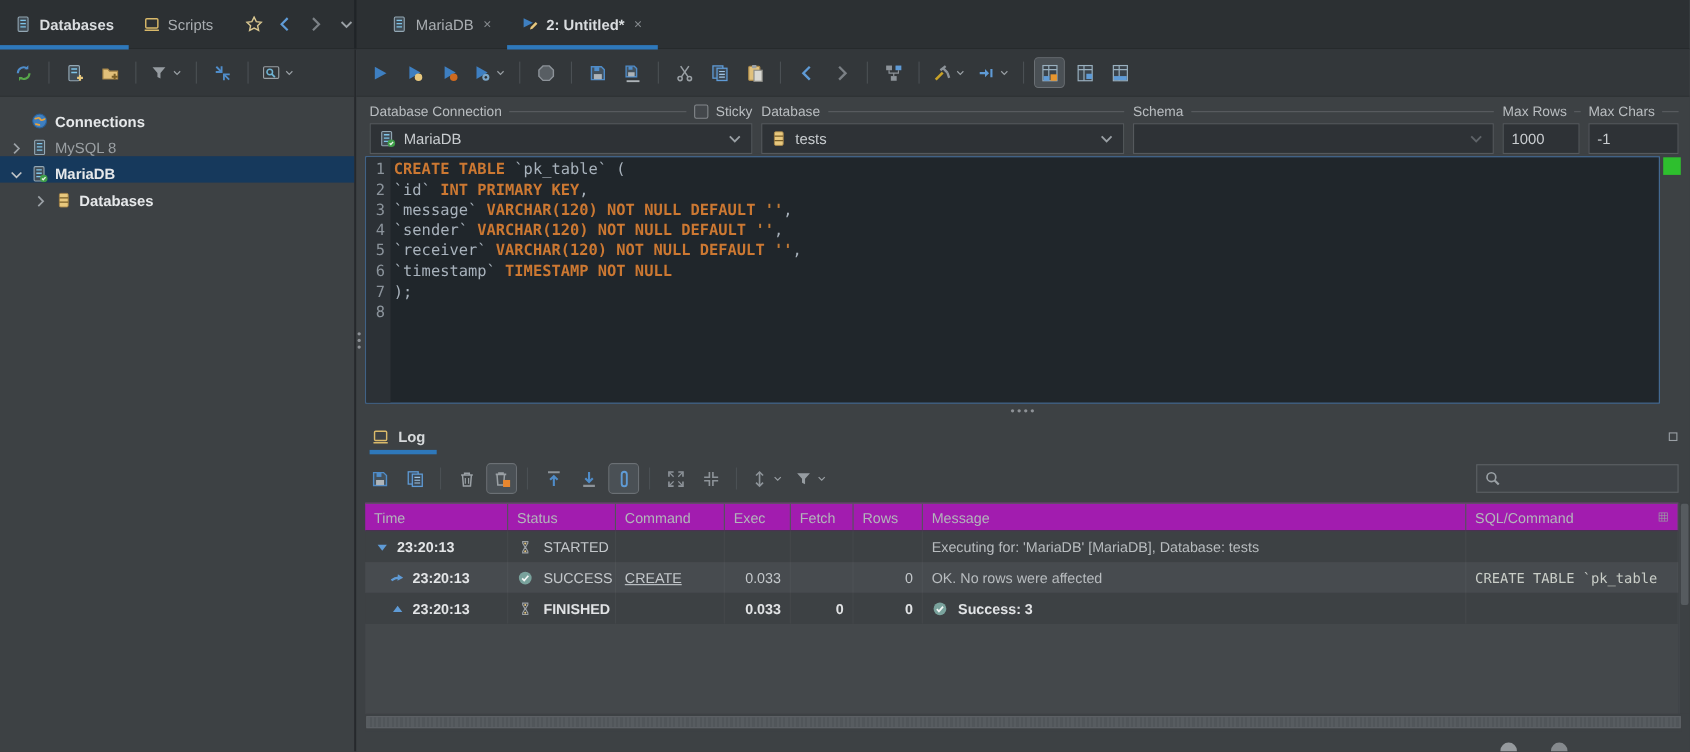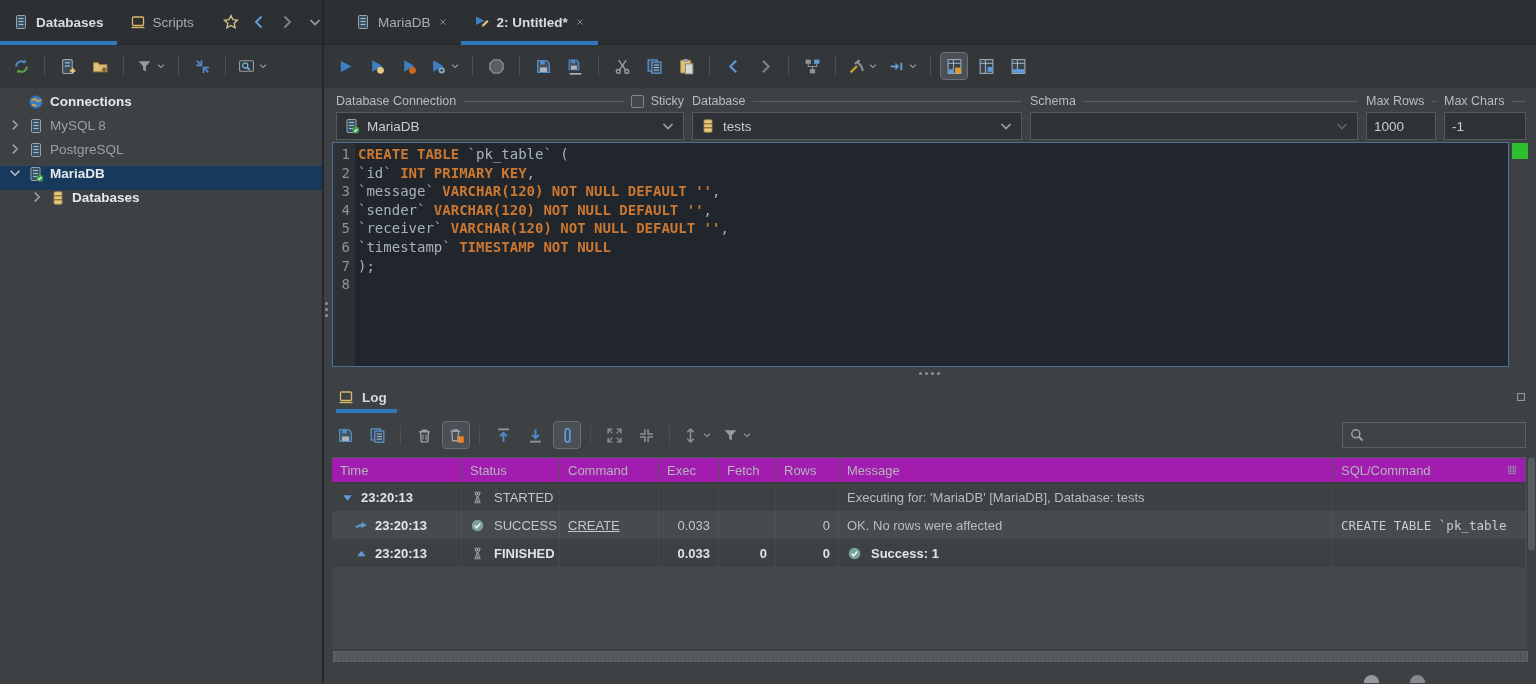--- a/index.html
+++ b/index.html
@@ -28,21 +28,21 @@
   .left-panel { width:324px; flex:none; background:#3d4144; border-right:2px solid #26292c; display:flex; flex-direction:column; }
   .right-panel { flex:1; display:flex; flex-direction:column; background:#3d4144; min-width:0; }
 
   .panel-toolbar { height:43px; flex:none; background:#33373a; display:flex; align-items:center; padding:0 8px; gap:6px; border-bottom:1px solid #2e3235; }
   .tbtn { height:26px; min-width:26px; display:flex; align-items:center; justify-content:center; gap:3px; border-radius:3px; padding:0 2px; }
   .tbtn.active { background:#4a5055; outline:1px solid #6b7075; }
   .sep { width:1px; height:20px; background:#4b5054; margin:0 4px; flex:none; }
 
   
   .tree { padding-top:6px; }
-  .trow { height:24px; display:flex; align-items:flex-start; gap:6px; padding-left:8px; font-size:13.5px; }
+  .trow { height:24px; display:flex; align-items:flex-end; gap:6px; padding-left:8px; font-size:13.5px; }
   .trow .lbl { color:#c3c7ca; }
   .trow.dim .lbl { color:#9ba0a4; }
   .trow.bold .lbl { font-weight:bold; color:#e6e8ea; }
   .trow.selected { background:#16395c; }
   .chevbox { width:14px; height:14px; flex:none; display:inline-flex; }
   .chevbox svg { width:100%; height:100%; }
   .ind1 { padding-left:30px; }
 
   
   .conn-bar { height:54px; flex:none; padding:5px 10px 0 12px; }
@@ -297,36 +297,20 @@
             <span class="ic">
               <svg viewBox="0 0 16 16">
                 <rect x="3.5" y="1.5" width="9" height="13" rx="1" fill="#414c55" stroke="#93a7b4"></rect>
                 <line x1="5.5" y1="4.5" x2="10.5" y2="4.5" stroke="#7ec3e8" stroke-width="1.2"></line>
                 <line x1="5.5" y1="7.5" x2="10.5" y2="7.5" stroke="#7ec3e8" stroke-width="1.2"></line>
                 <line x1="5.5" y1="10.5" x2="10.5" y2="10.5" stroke="#7ec3e8" stroke-width="1.2"></line>
               </svg>
             </span>
             <span class="lbl">MySQL 8</span>
           </div>
-          <div class="trow dim">
-            <span class="chevbox">
-              <svg viewBox="0 0 16 16">
-                <path d="M5.5 3l5 5-5 5" fill="none" stroke="#9aa0a5" stroke-width="1.8"></path>
-              </svg>
-            </span>
-            <span class="ic">
-              <svg viewBox="0 0 16 16">
-                <rect x="3.5" y="1.5" width="9" height="13" rx="1" fill="#414c55" stroke="#93a7b4"></rect>
-                <line x1="5.5" y1="4.5" x2="10.5" y2="4.5" stroke="#7ec3e8" stroke-width="1.2"></line>
-                <line x1="5.5" y1="7.5" x2="10.5" y2="7.5" stroke="#7ec3e8" stroke-width="1.2"></line>
-                <line x1="5.5" y1="10.5" x2="10.5" y2="10.5" stroke="#7ec3e8" stroke-width="1.2"></line>
-              </svg>
-            </span>
-            <span class="lbl">PostgreSQL</span>
-          </div>
           <div class="trow bold selected">
             <span class="chevbox">
               <svg viewBox="0 0 16 16">
                 <path d="M3 5.5l5 5 5-5" fill="none" stroke="#c0c4c7" stroke-width="1.8"></path>
               </svg>
             </span>
             <span class="ic">
               <svg viewBox="0 0 16 16">
                 <rect x="3" y="1.5" width="9" height="13" rx="1" fill="#414c55" stroke="#93a7b4"></rect>
                 <line x1="5" y1="4.5" x2="10" y2="4.5" stroke="#7ec3e8" stroke-width="1.2"></line>
@@ -917,21 +901,21 @@
                   <div class="cc c5 num">
                     <span class="val">0</span>
                   </div>
                   <div class="cc c6">
                     <span class="ic cell">
                       <svg viewBox="0 0 16 16">
                         <circle cx="8" cy="8" r="6.2" fill="#79a29c"></circle>
                         <path d="M5 8.3l2 2.1 4-4.6" fill="none" stroke="#f2f6f5" stroke-width="1.7"></path>
                       </svg>
                     </span>
-                    <span class="msgtxt">Success: 1</span>
+                    <span class="msgtxt">Success: 3</span>
                   </div>
                   <div class="cc c7 sqlc"></div>
                 </div>
                 <div class="lt-empty"></div>
               </div>
           </div>
           <div class="vscroll">
               <div class="vthumb"></div>
             </div>
         </div>

